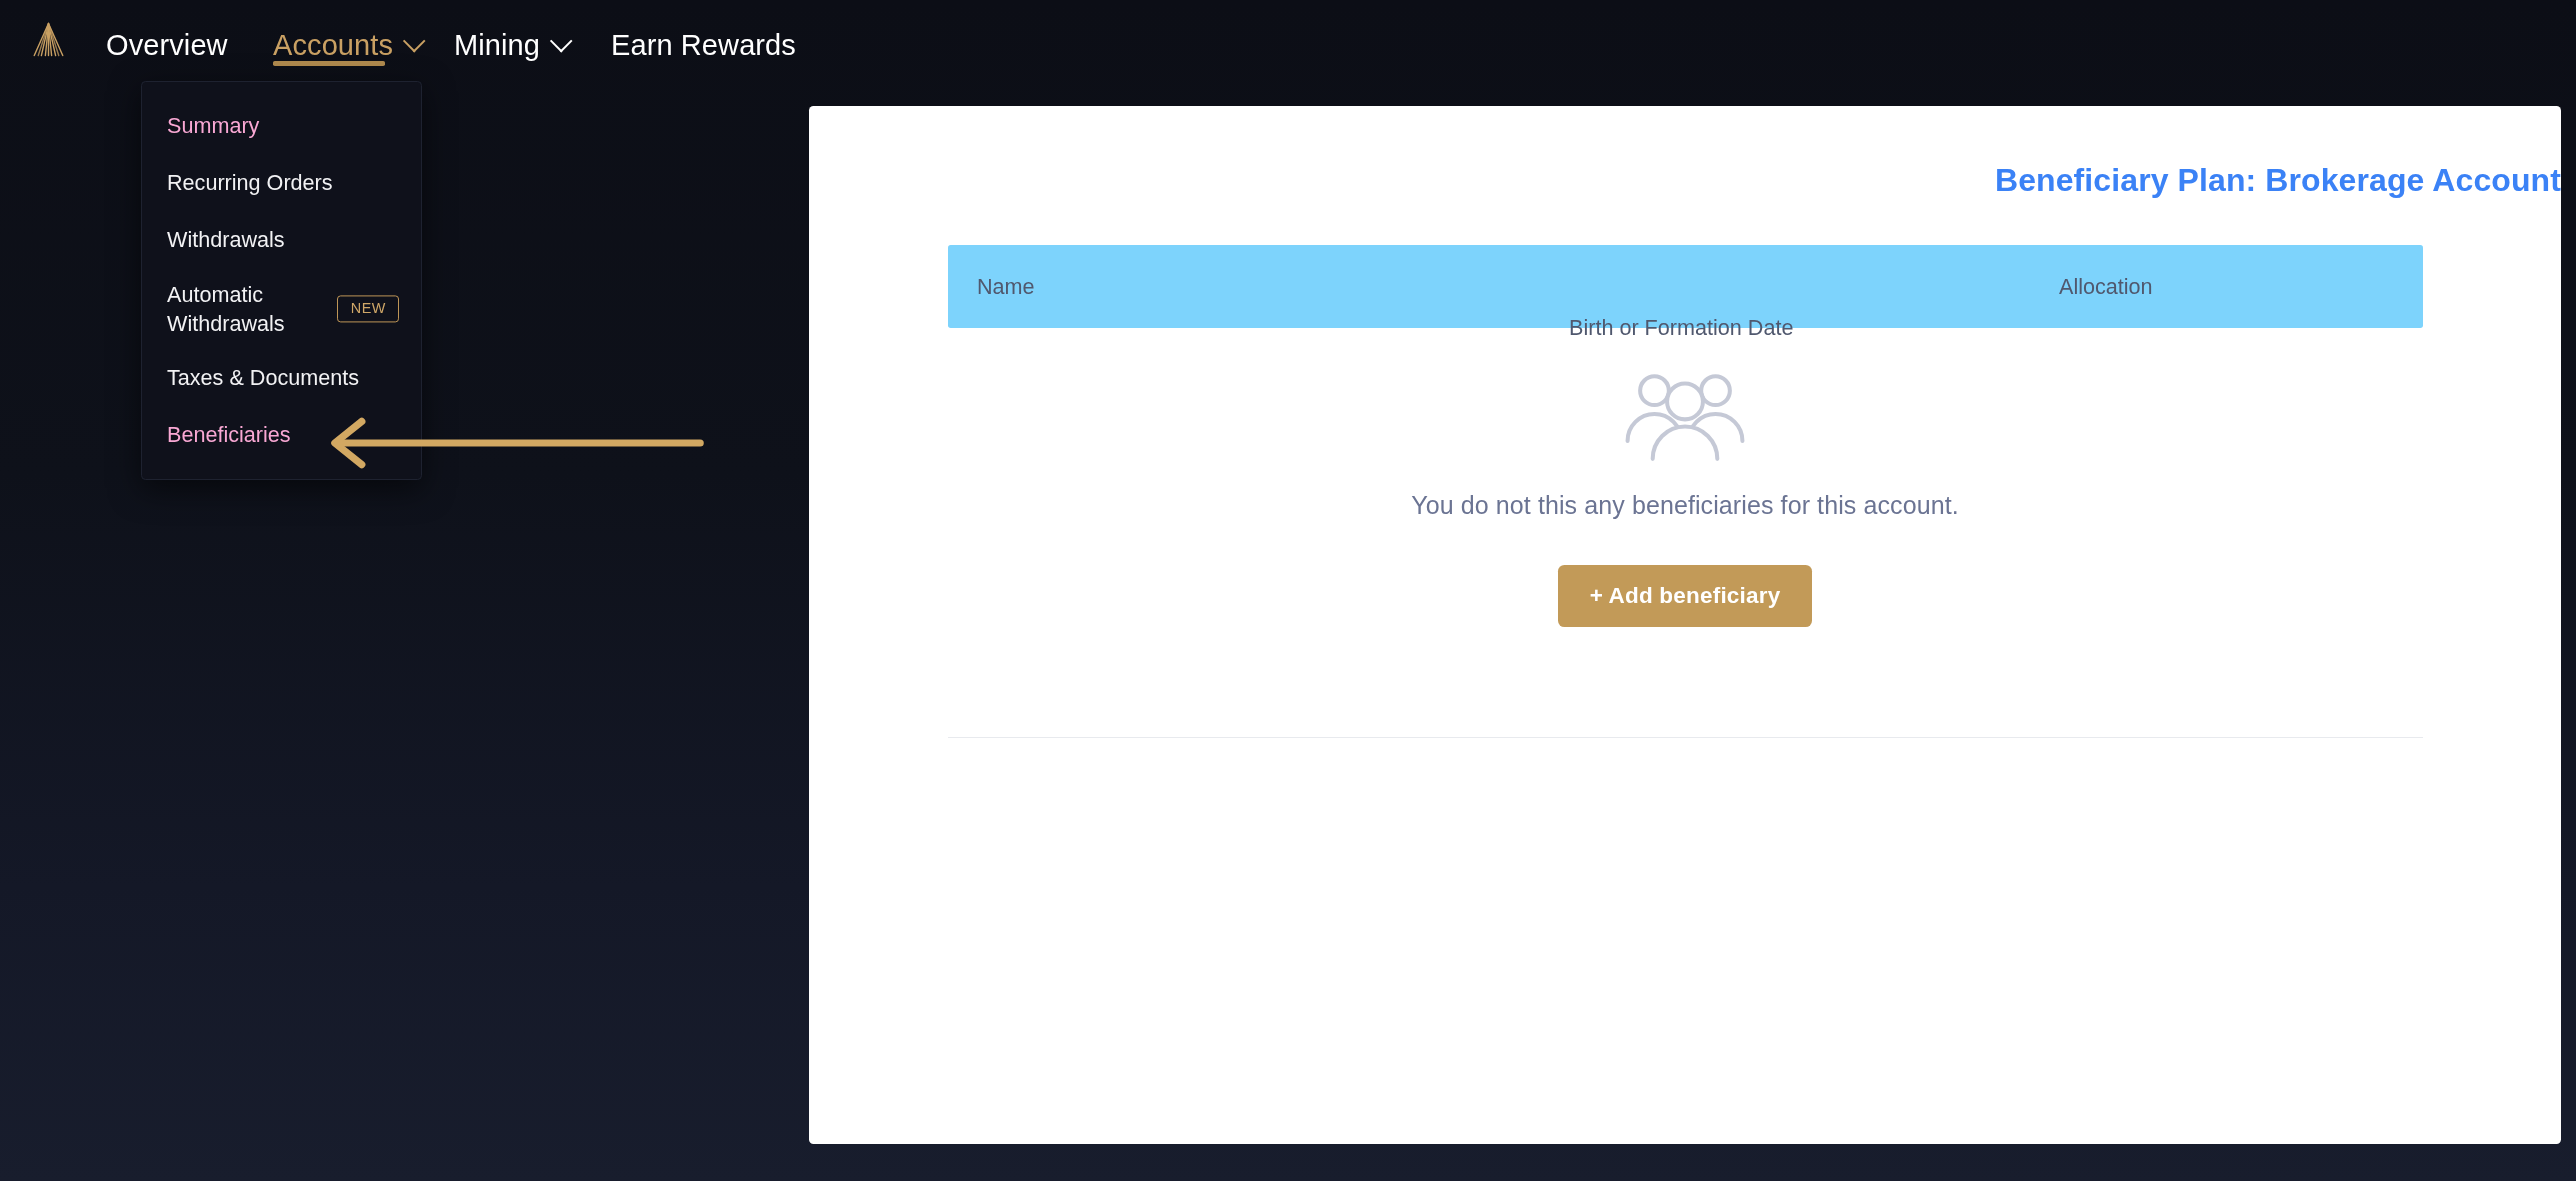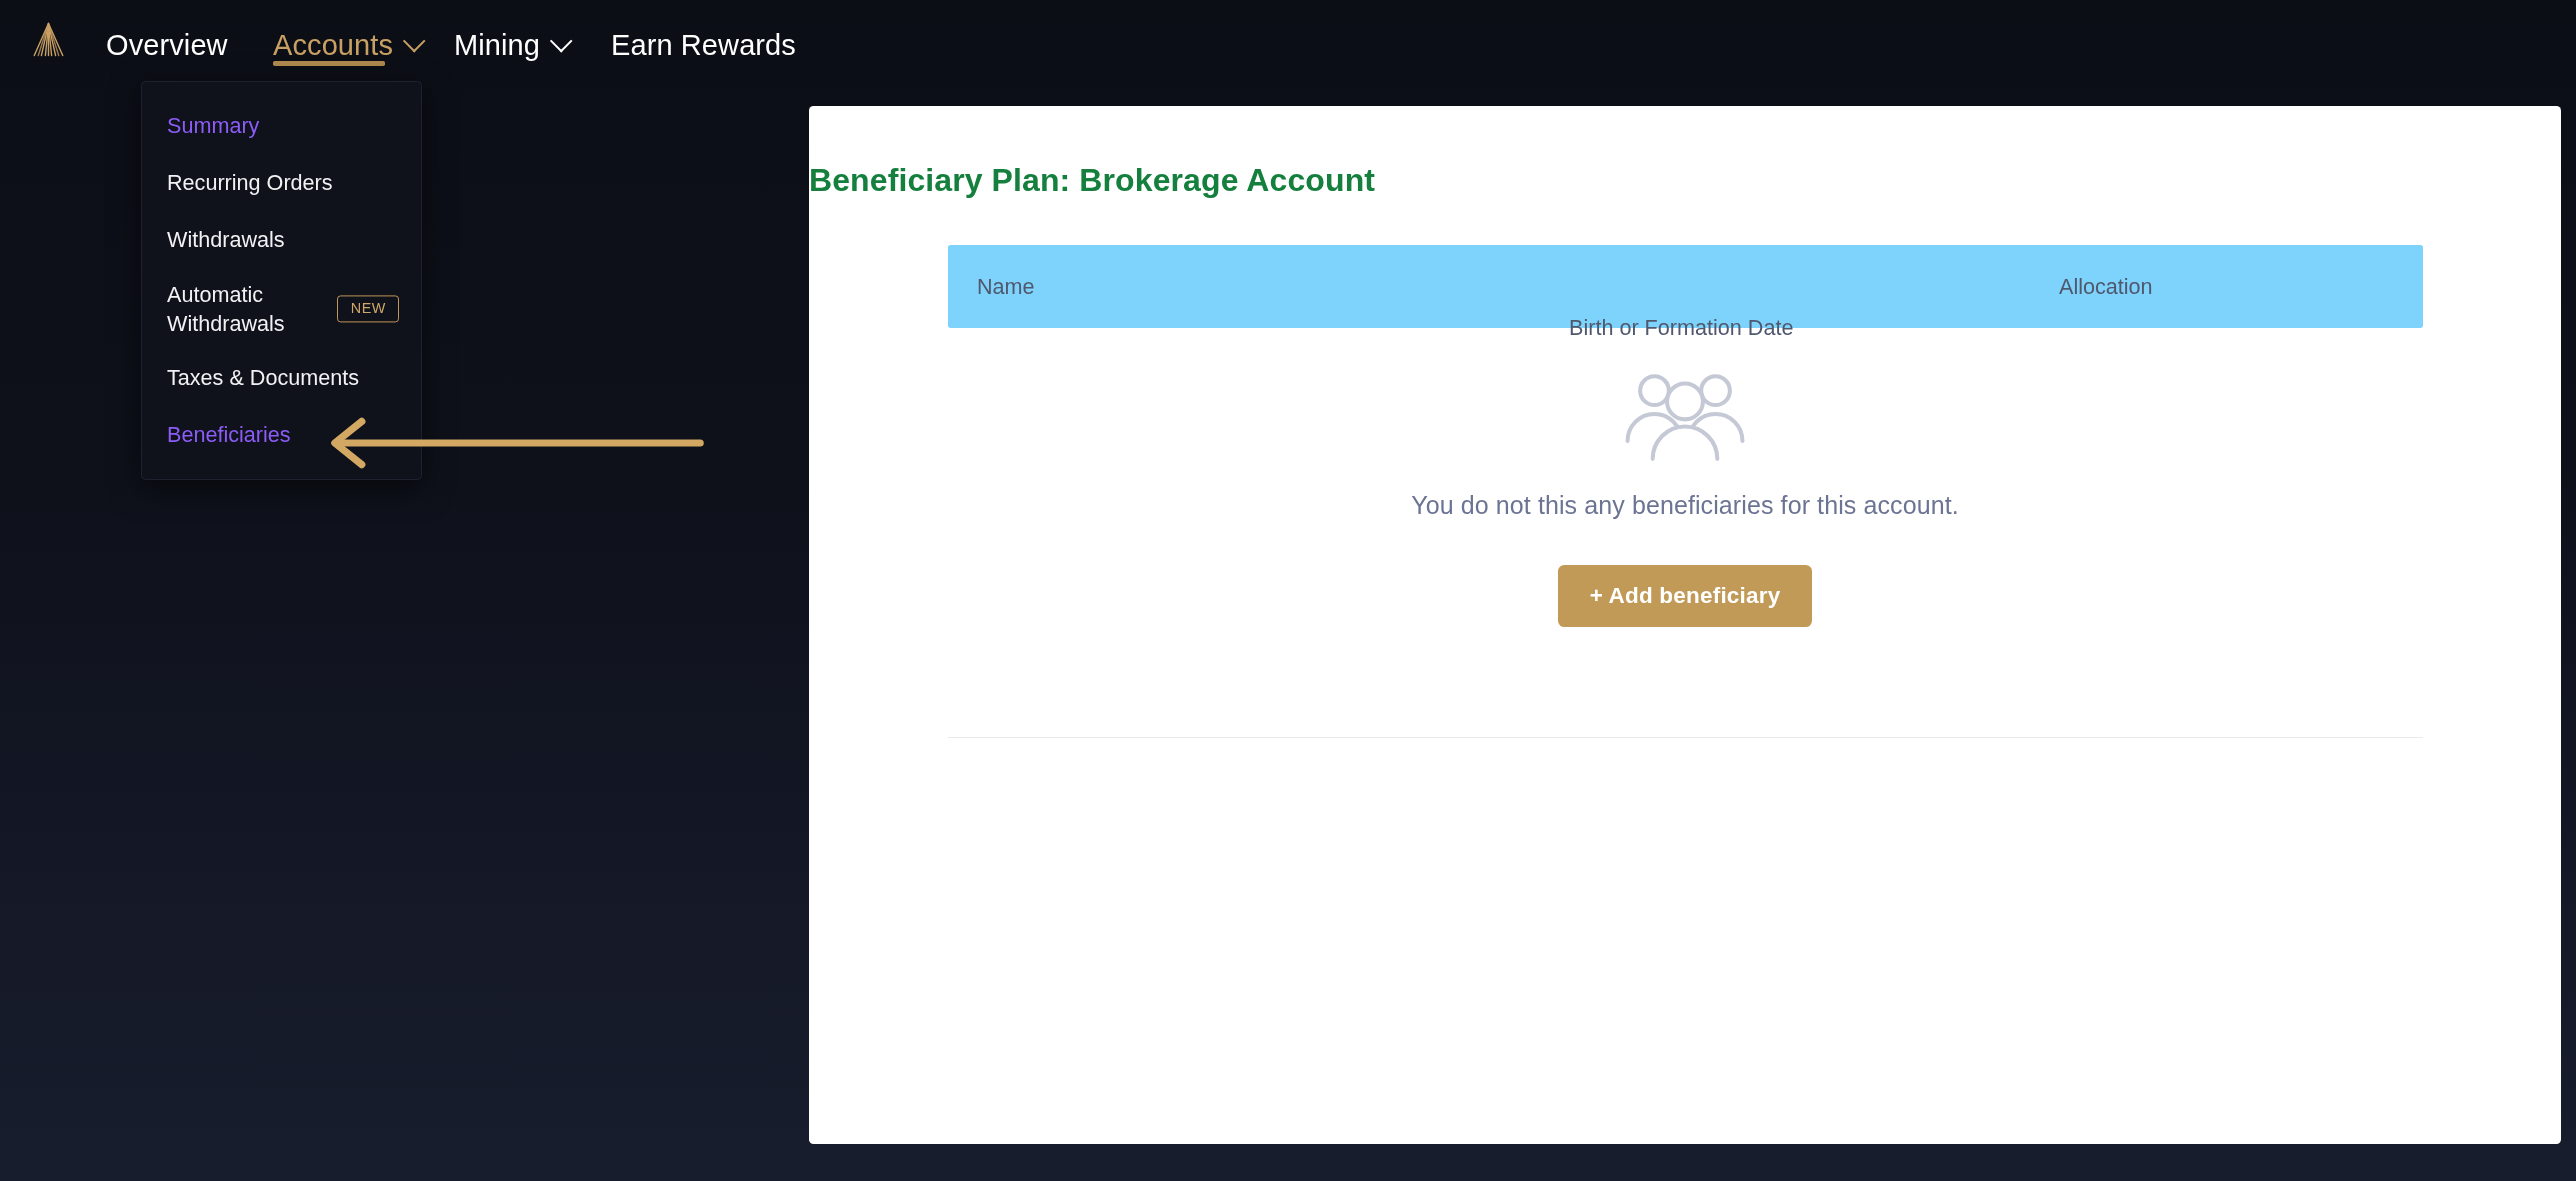--- a/index.html
+++ b/index.html
@@ -74,21 +74,21 @@
     padding: 0 0 0 25px;
     min-height: 41px;
     display: flex;
     align-items: center;
     font-size: 21.6px;
     color: #f2f2f4;
     font-weight: 400;
     cursor: pointer;
     line-height: 1.35;
   }
-  .dd-item.gold { color: #8b5cf6; }
+  .dd-item.gold { color: #f9a8d4; }
   .dd-spacer { height: 16px; }
   .dd-label-2line { max-width: 171px; }
   .badge-new {
     position: absolute;
     right: 21.6px;
     top: 50%;
     transform: translateY(-50%);
     border: 0.9px solid #bf9657;
     color: #cfa768;
     border-radius: 3.6px;
@@ -110,22 +110,22 @@
 
   
   #card {
     position: absolute;
     left: 809px; top: 106px;
     width: 1752px; height: 1038px;
     background: #ffffff;
     border-radius: 4.5px;
   }
   #card-title {
-    text-align: left;
-    color: #15803d;
+    text-align: right;
+    color: #3b82f6;
     font-size: 32px;
     font-weight: 700;
     letter-spacing: 0.1px;
     margin-top: 56px;
   }
 
   
   #table-head {
     position: absolute;
     left: 139px; top: 139px;

